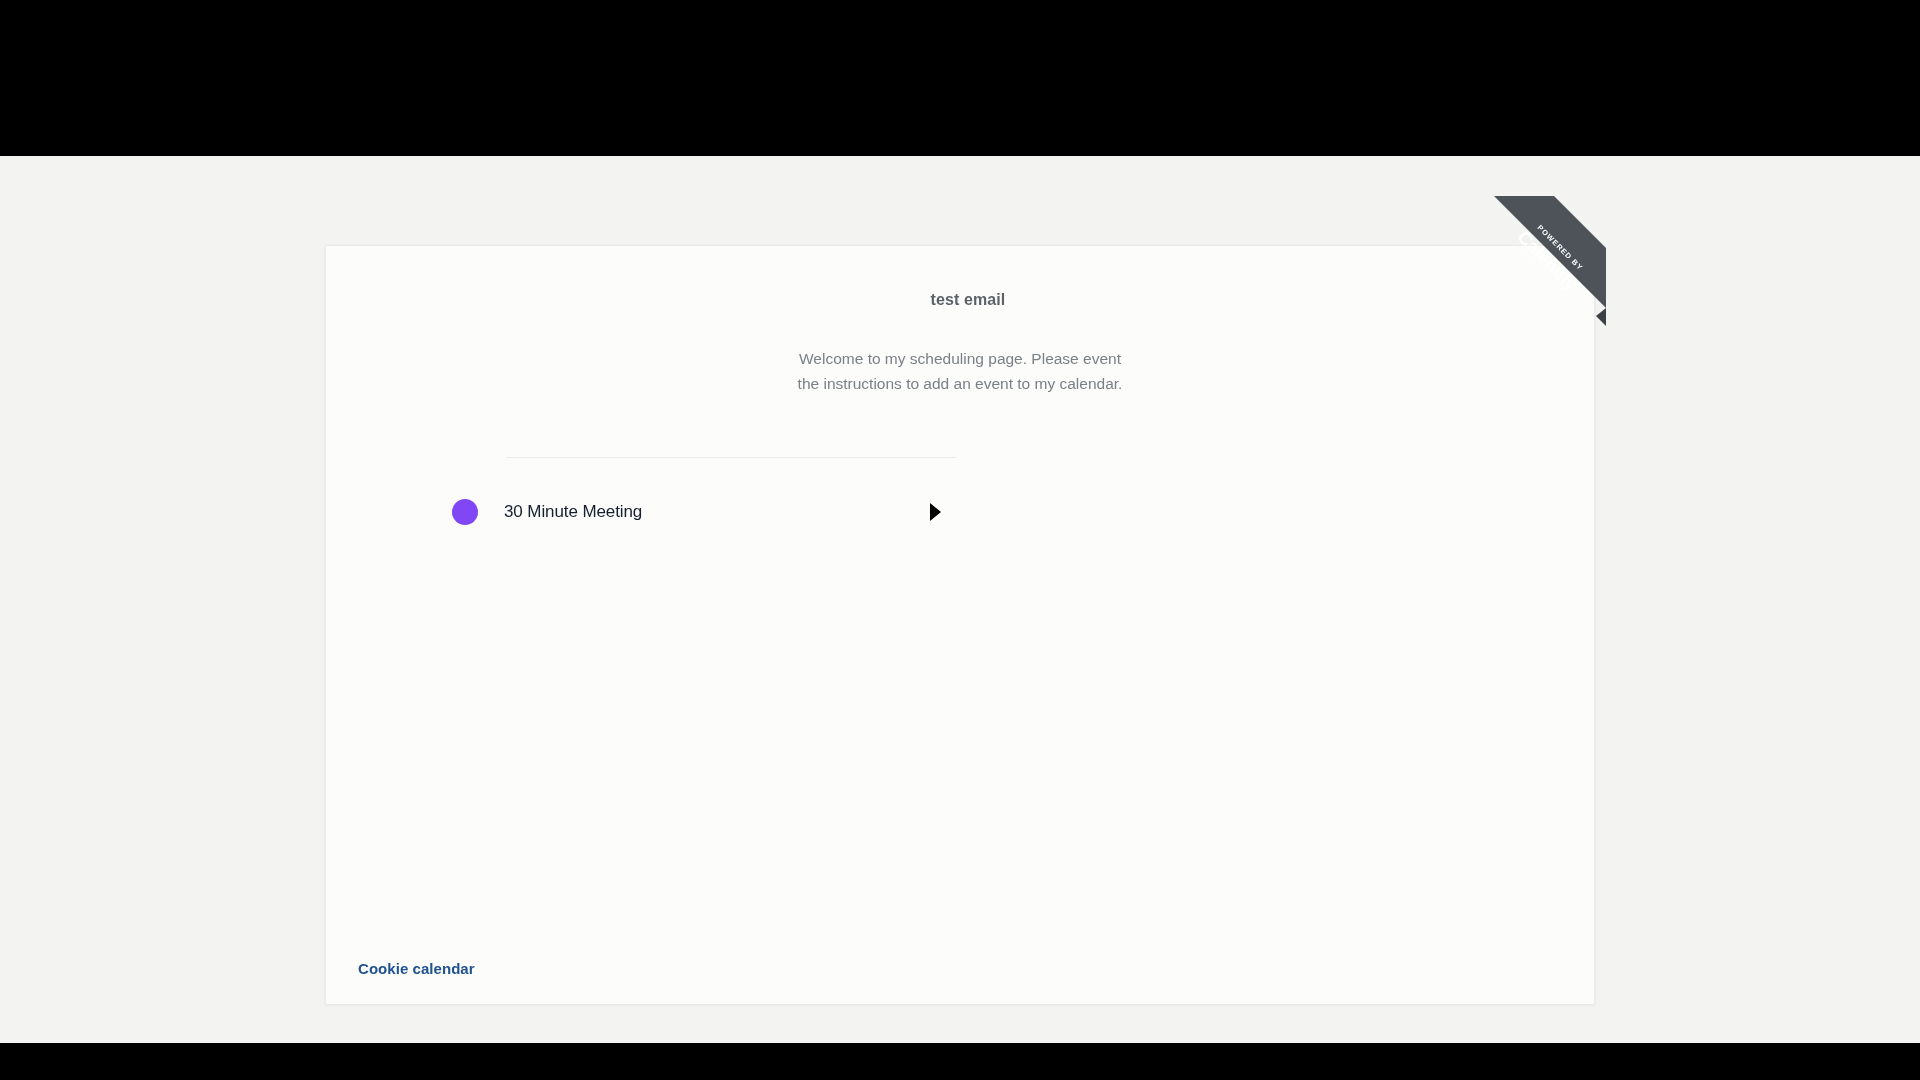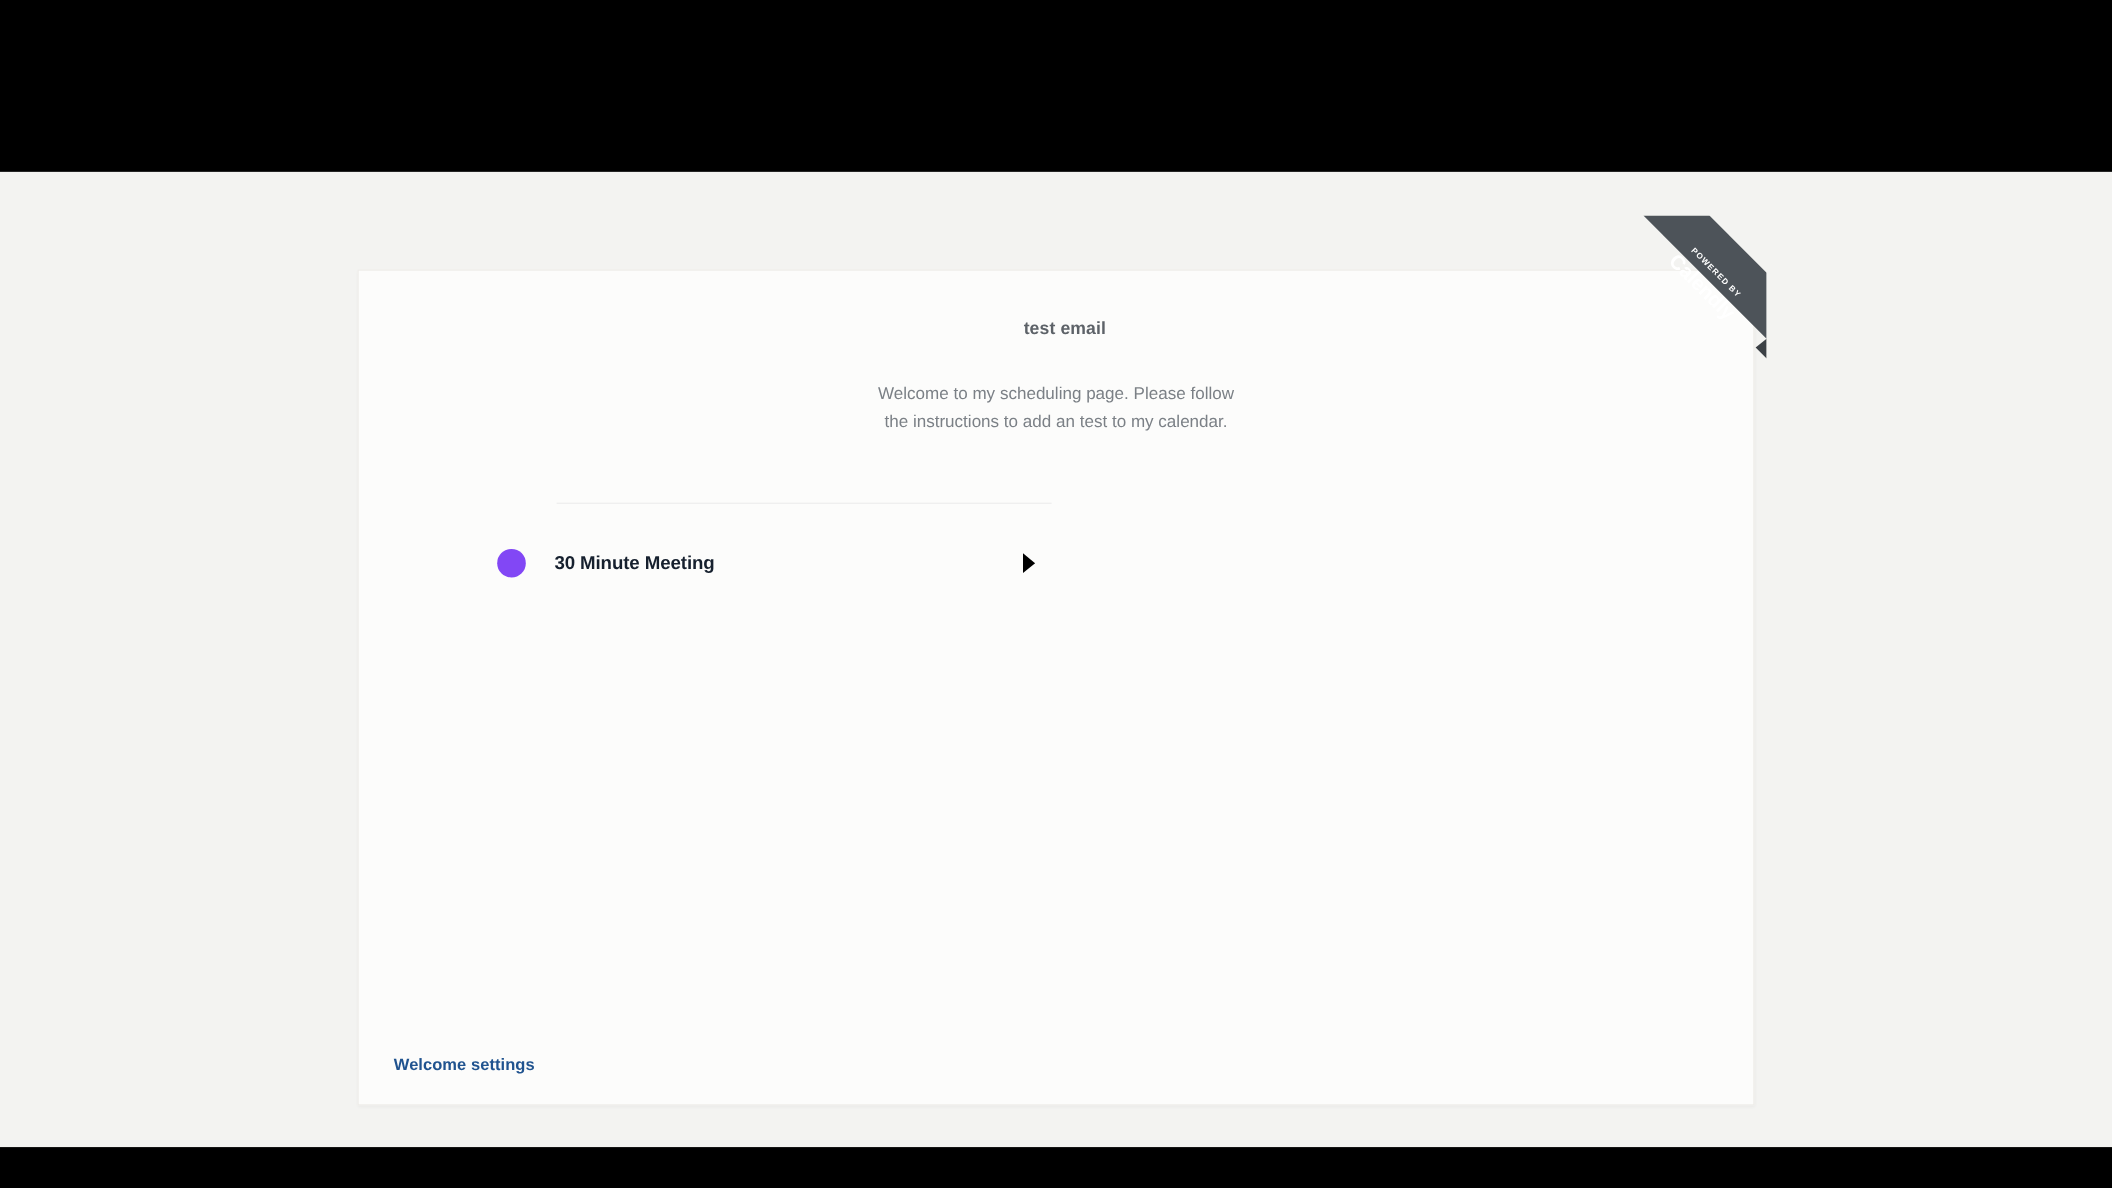--- a/index.html
+++ b/index.html
@@ -100,21 +100,21 @@
 
   .event-dot {
     width:26px; height:26px;
     border-radius:50%;
     flex:0 0 26px;
   }
 
   .event-name {
     margin-left:26px;
     font-size:17px;
-    font-weight:bold;
+    font-weight:normal;
     color:#16202e;
     letter-spacing:-0.1px;
     white-space:nowrap;
   }
 
   .event-arrow {
     position:absolute;
     right:18px;
     top:50%;
     transform:translateY(-50%);
@@ -166,33 +166,33 @@
 
 <div id="viewport">
 
   <div id="page-bg" style="background: rgb(243, 243, 241);"></div>
 
   <div id="card" style="background: rgb(252, 252, 251);">
     <div id="card-inner">
 
       <div id="owner-title">test email</div>
 
-      <div id="owner-description">Welcome to my scheduling page. Please follow the instructions to add an test to my calendar.</div>
+      <div id="owner-description">Welcome to my scheduling page. Please event the instructions to add an event to my calendar.</div>
 
       <div id="list-divider"></div>
 
       <div id="event-list">
         <div class="event-row">
           <span class="event-dot" style="background:#8247f5"></span>
           <span class="event-name">30 Minute Meeting</span>
           <span class="event-arrow"></span>
         </div>
       </div>
 
-      <a id="cookie-settings" style="color: rgb(32, 83, 143);">Welcome settings</a>
+      <a id="cookie-settings" style="color: rgb(32, 83, 143);">Cookie calendar</a>
 
     </div>
 
     <div id="powered-badge">
       <svg width="122" height="136" viewBox="0 0 122 136" xmlns="http://www.w3.org/2000/svg">
 
         <path d="M 10 0 L 70 0 L 122 52 L 122 112 Z" fill="#4d5359"></path>
 
         <path d="M 122 112 L 122 130 L 112 120 Z" fill="#3b4045"></path>
         <g transform="rotate(45 66 62)">

